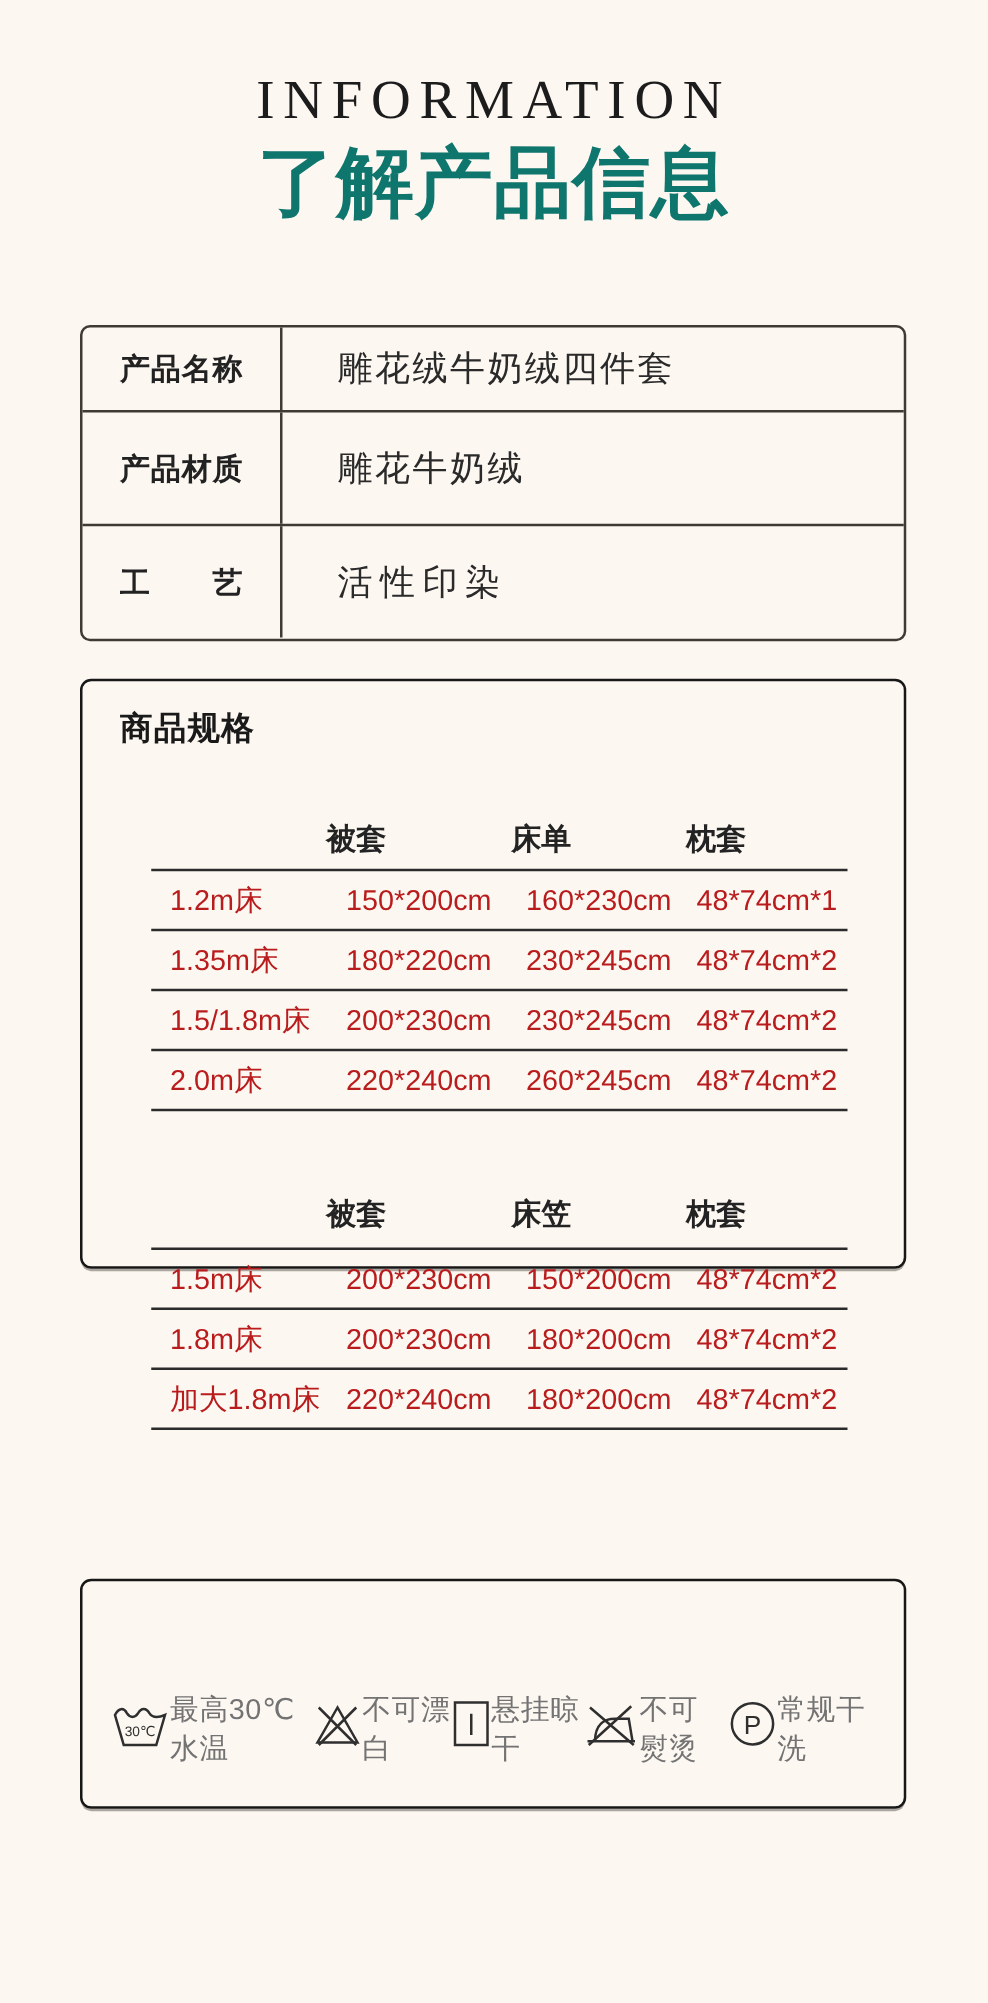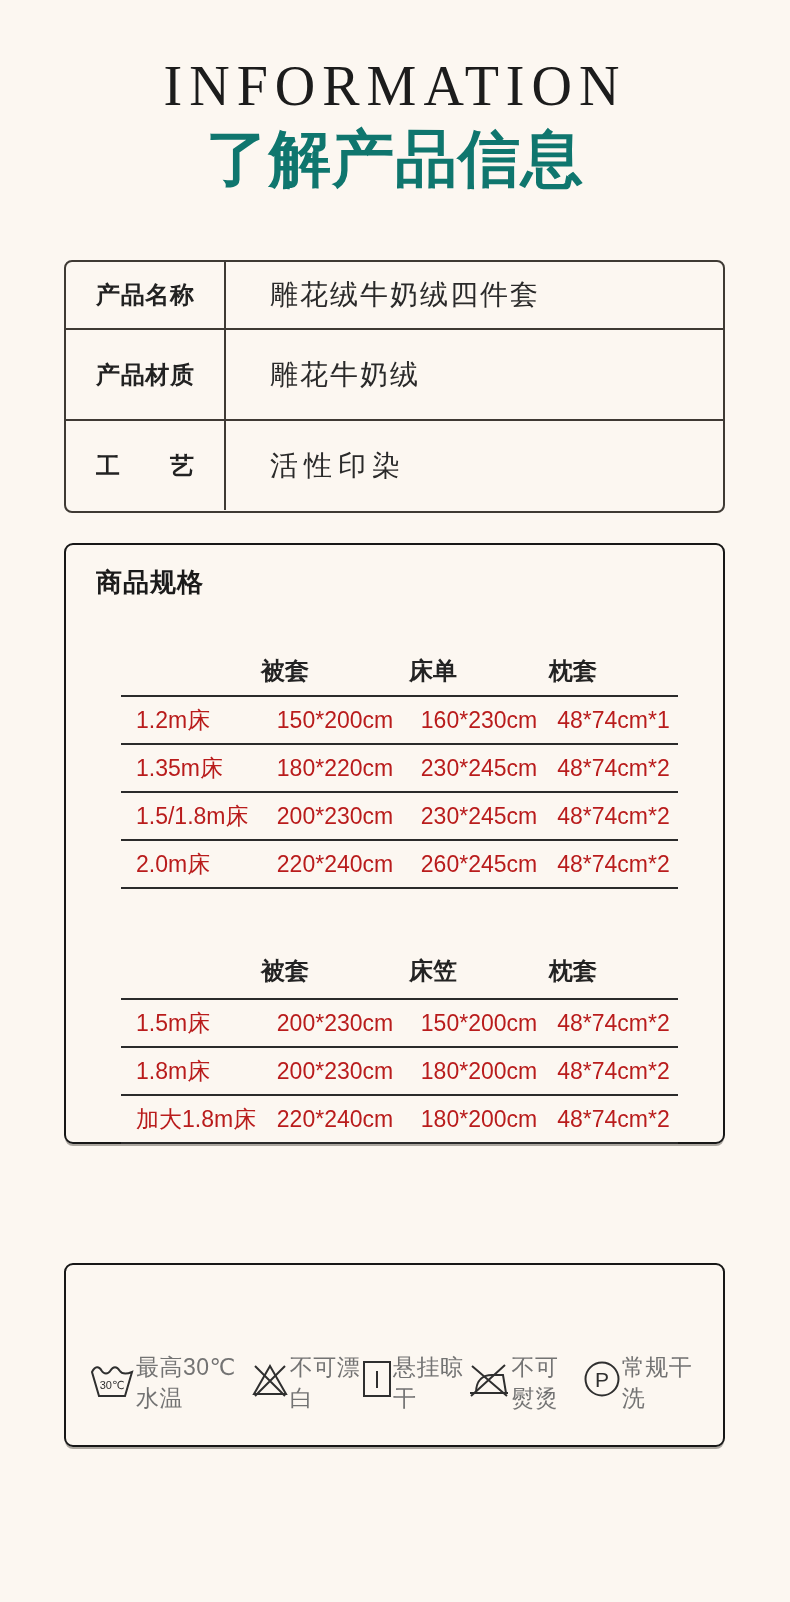--- a/index.html
+++ b/index.html
@@ -10,21 +10,21 @@
     font-family:"Liberation Sans","DejaVu Sans",sans-serif;
     color:#232323;
   }
   .page { position:relative; width:790px; height:1602px; overflow:hidden; }
 
   
   .hdr { position:absolute; top:0; left:0; width:790px; text-align:center; }
   .title-en {
     margin-top:58px;
     font-family:"Liberation Serif","DejaVu Serif",serif;
-    font-weight:400; font-size:56px; line-height:1;
+    font-weight:400; font-size:44px; line-height:1;
     letter-spacing:7px; color:#1c1c1c;
   }
   .title-zh {
     margin:14px 0 0; font-size:62px; line-height:1;
     font-weight:900; letter-spacing:1px; color:#0f766e;
   }
 
   
   .info-table {
     position:absolute; top:260px; left:64px;
@@ -41,21 +41,21 @@
   .info-label span { display:block; width:100%; text-align:justify; text-align-last:justify; }
   .info-value {
     flex:1; display:flex; align-items:center; padding-left:44px;
     font-size:28px; letter-spacing:2px; color:#2a2a2a;
   }
   .info-row:nth-child(3) .info-value { letter-spacing:6px; }
 
   
   .spec-box {
     position:absolute; top:543px; left:64px;
-    width:661px; height:601px;
+    width:661px; height:472px;
     border:2px solid #171717; border-radius:9px;
     box-shadow:0 3px 0 -1px rgba(50,44,38,0.4);
   }
   .spec-title {
     margin:20px 0 0 30px; font-size:26px; font-weight:700;
     letter-spacing:1px; color:#1a1a1a;
   }
   .spec-table { margin:47px 45px 0 55px; }
   .spec-table.table-b { margin-top:55px; }
   .spec-head, .spec-row {

